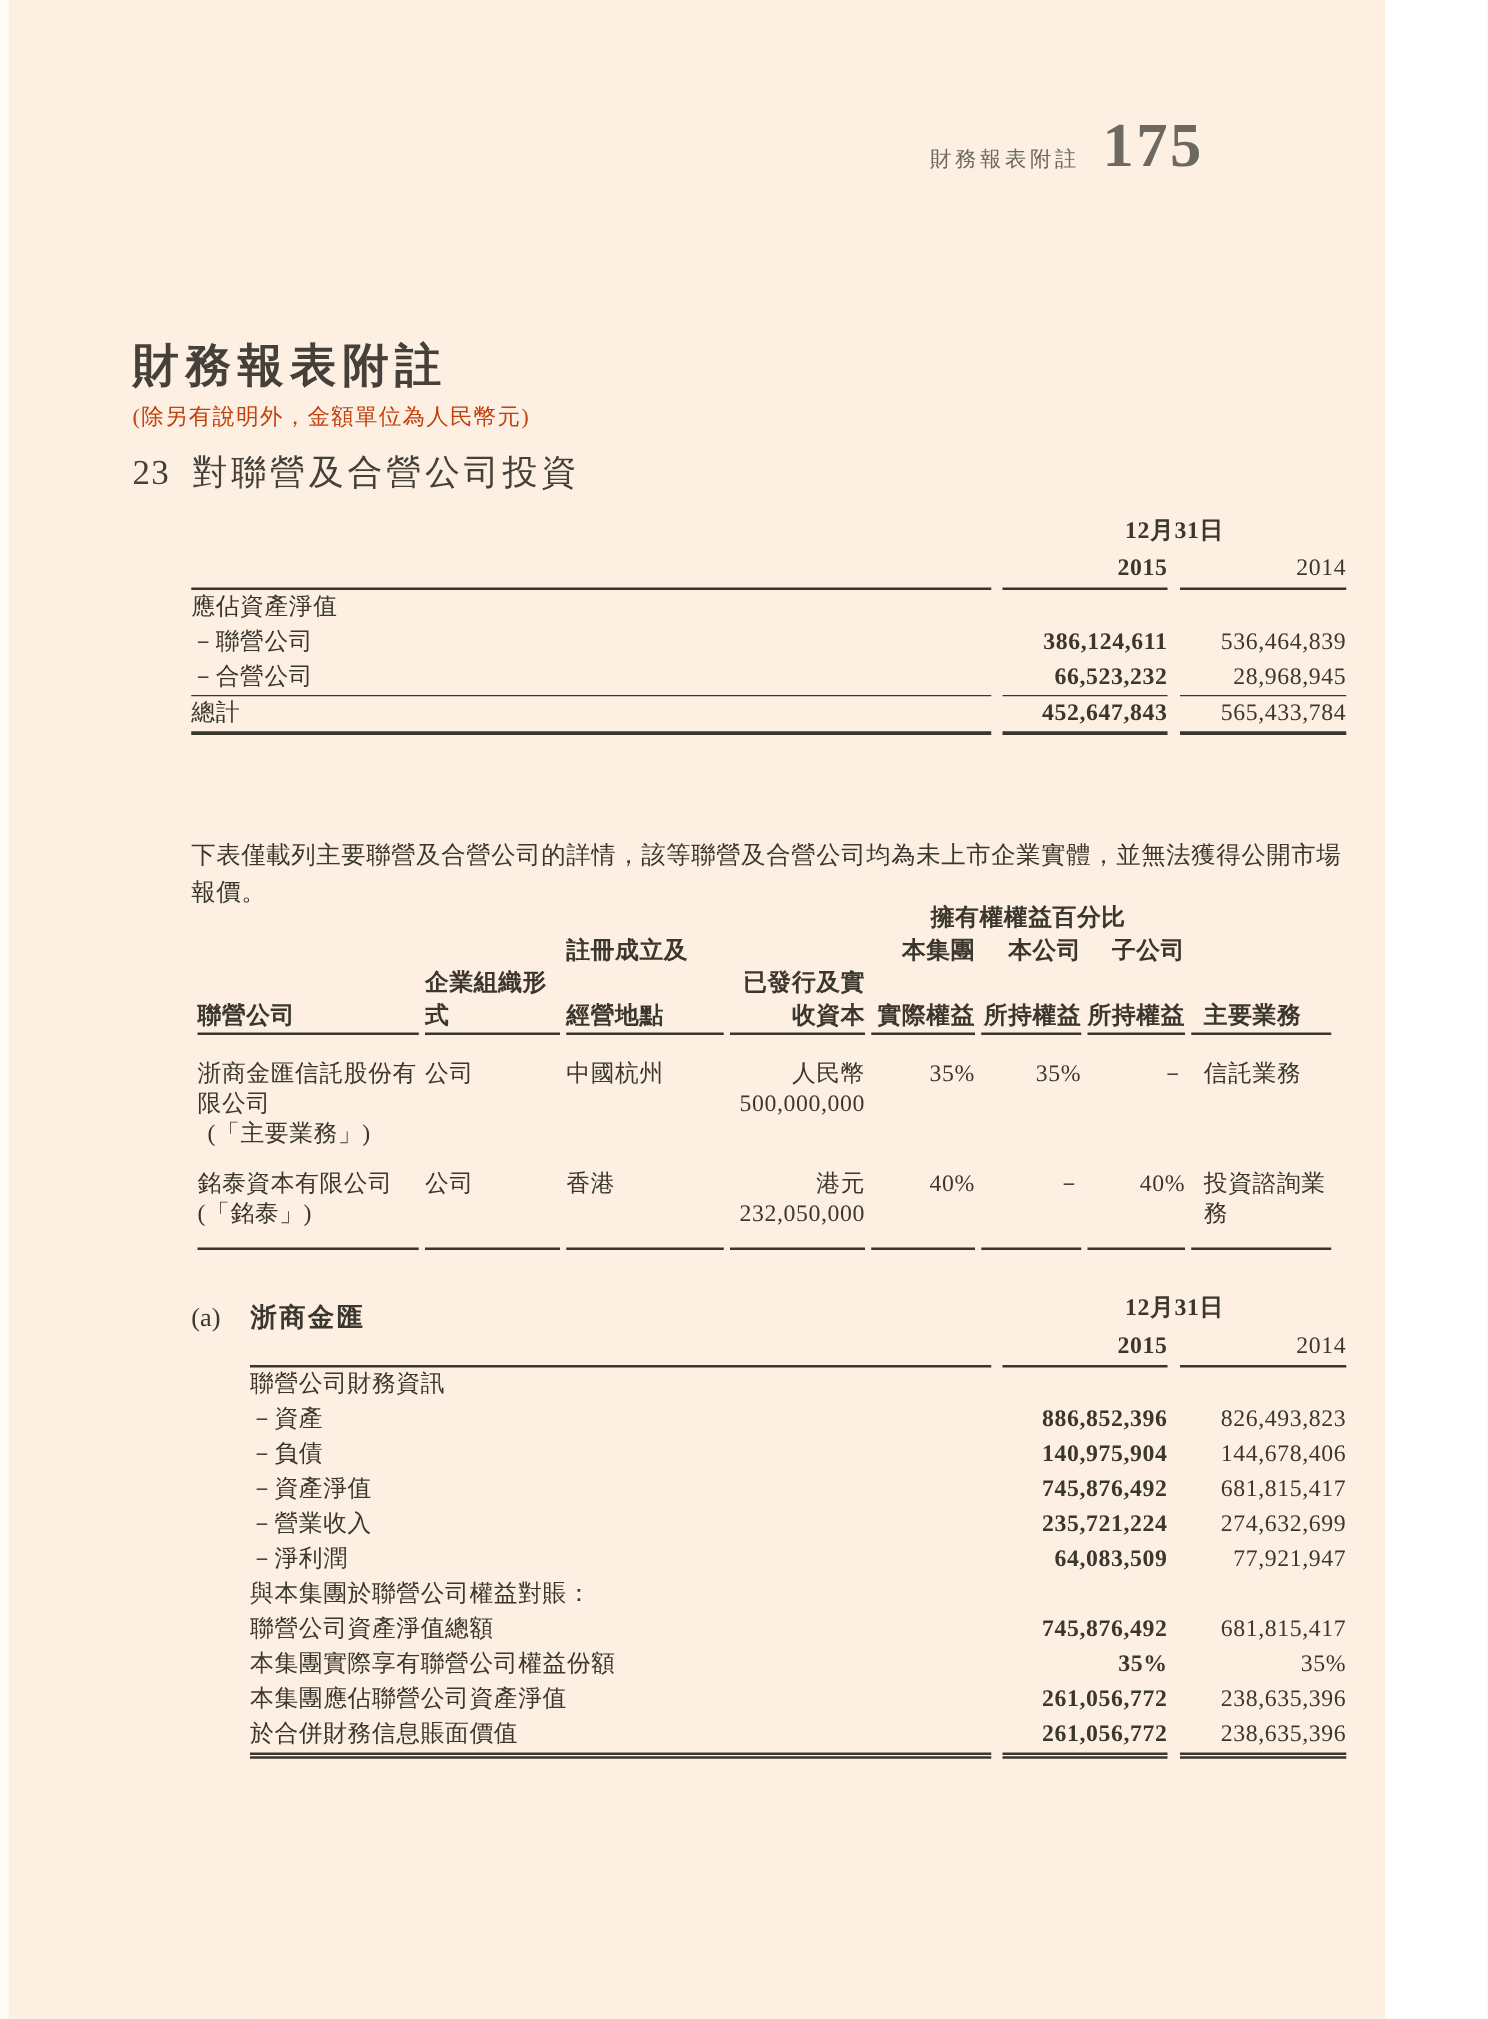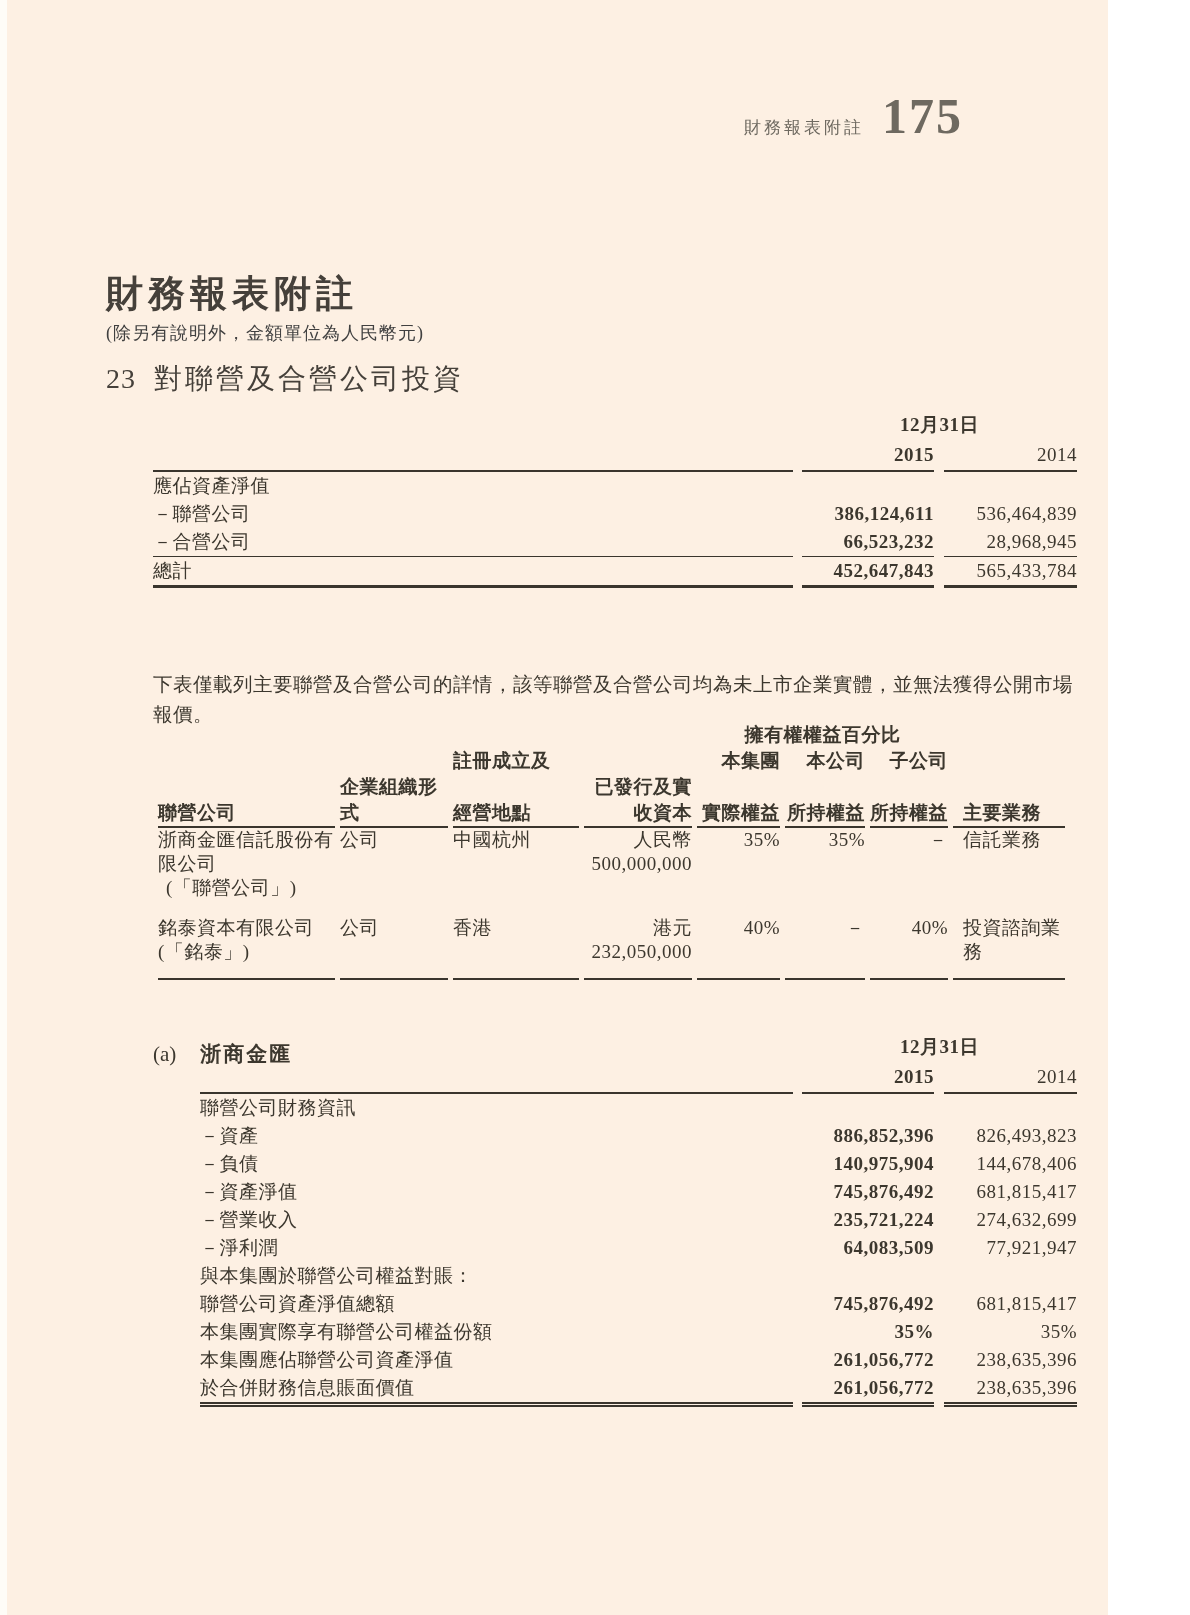--- a/index.html
+++ b/index.html
@@ -21,21 +21,21 @@
   }
   .edge-strip{position:absolute;left:0;top:0;width:7px;height:100%;background:#fefcf7;}
 
   
   .page-header{position:absolute;top:88px;right:145px;display:flex;align-items:baseline;gap:18px;color:var(--muted);}
   .ph-label{font-size:17px;letter-spacing:3px;}
   .ph-number{font-size:50px;line-height:56px;letter-spacing:2px;font-weight:bold;}
 
   
   .doc-title{position:absolute;left:106px;top:270px;font-size:37px;line-height:48px;font-weight:700;letter-spacing:5px;color:#45403a;}
-  .doc-subtitle{position:absolute;left:106px;top:320px;font-size:18px;line-height:26px;letter-spacing:1px;color:#404040;text-align:center;}
+  .doc-subtitle{position:absolute;left:106px;top:320px;font-size:18px;line-height:26px;letter-spacing:1px;color:#c2410c;text-align:center;}
   .section-heading{position:absolute;left:106px;top:362px;font-size:28px;line-height:34px;letter-spacing:3px;color:#45403a;}
   .section-heading .sec-no{letter-spacing:1px;margin-right:18px;}
 
   .para{position:absolute;left:153px;width:935px;font-size:19.5px;line-height:30px;letter-spacing:0.5px;}
   .para1{top:670px;}
   .para2{top:938px;}
 
   .sub-heading{position:absolute;left:153px;top:1040px;font-size:21px;line-height:28px;letter-spacing:2px;}
   .sub-heading .sub-marker{font-weight:400;margin-right:24px;letter-spacing:0;}
   .sub-heading .sub-title{font-weight:700;}
@@ -72,21 +72,21 @@
   
   .t2{position:absolute;left:153px;top:722px;border-collapse:separate;border-spacing:5px 0;table-layout:fixed;width:917px;}
   .t2 td{padding:0;font-size:19px;line-height:26px;vertical-align:bottom;letter-spacing:0.5px;}
   .t2 col.c1{width:177px;} .t2 col.c2{width:108px;} .t2 col.c3{width:126px;}
   .t2 col.c4{width:108px;} .t2 col.c5{width:83px;}  .t2 col.c6{width:80px;}
   .t2 col.c7{width:78px;}  .t2 col.c8{width:112px;}
   .t2 td.h{font-weight:700;}
   .t2 td.ctr{text-align:center;}
   .t2 td.right{text-align:right;}
   .t2 td.biz{padding-left:10px;}
-  .t2 td.body-top{vertical-align:top;line-height:24px;}
+  .t2 td.body-top{padding-top:20px;vertical-align:top;line-height:24px;}
   .t2 td.body{vertical-align:top;line-height:24px;}
   .t2 td.row2{padding-top:16px;vertical-align:top;line-height:24px;}
   .t2 td.pb14{padding-bottom:14px;}
   .t2 td.indent{padding-left:8px;}
 </style>
 </head>
 <body>
 
 <div class="sheet">
   <div class="edge-strip"></div>
@@ -200,21 +200,21 @@
       <td class="body-top">浙商金匯信託股份有限公司</td>
       <td class="body-top">公司</td>
       <td class="body-top">中國杭州</td>
       <td class="body-top right">人民幣500,000,000</td>
       <td class="body-top right">35%</td>
       <td class="body-top right">35%</td>
       <td class="body-top right">－</td>
       <td class="body-top biz">信託業務</td>
     </tr>
     <tr>
-      <td class="body indent">(「聯營公司」)</td>
+      <td class="body indent">(「主要業務」)</td>
       <td></td>
           <td></td>
           <td></td>
           <td></td>
           <td></td>
           <td></td>
           <td></td>
     </tr>
     <tr>
       <td class="row2 pb14 rh">銘泰資本有限公司(「銘泰」)</td>

